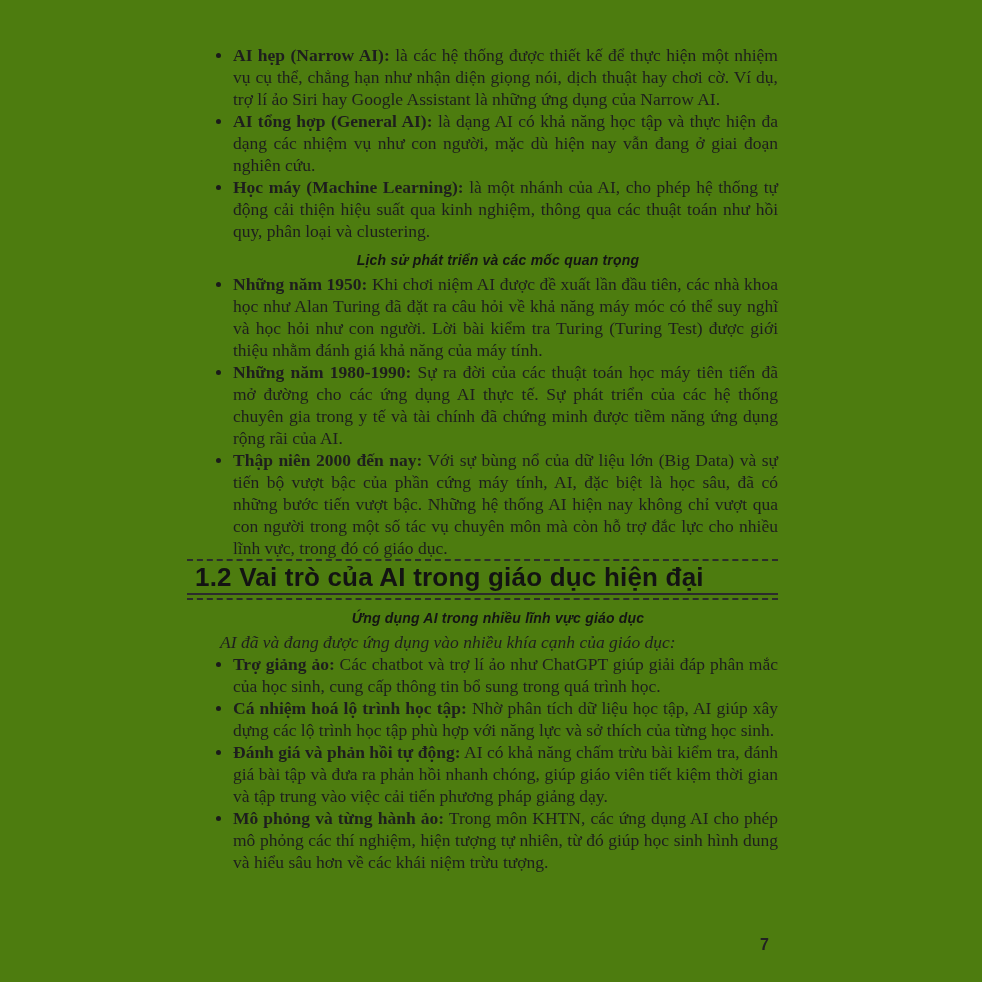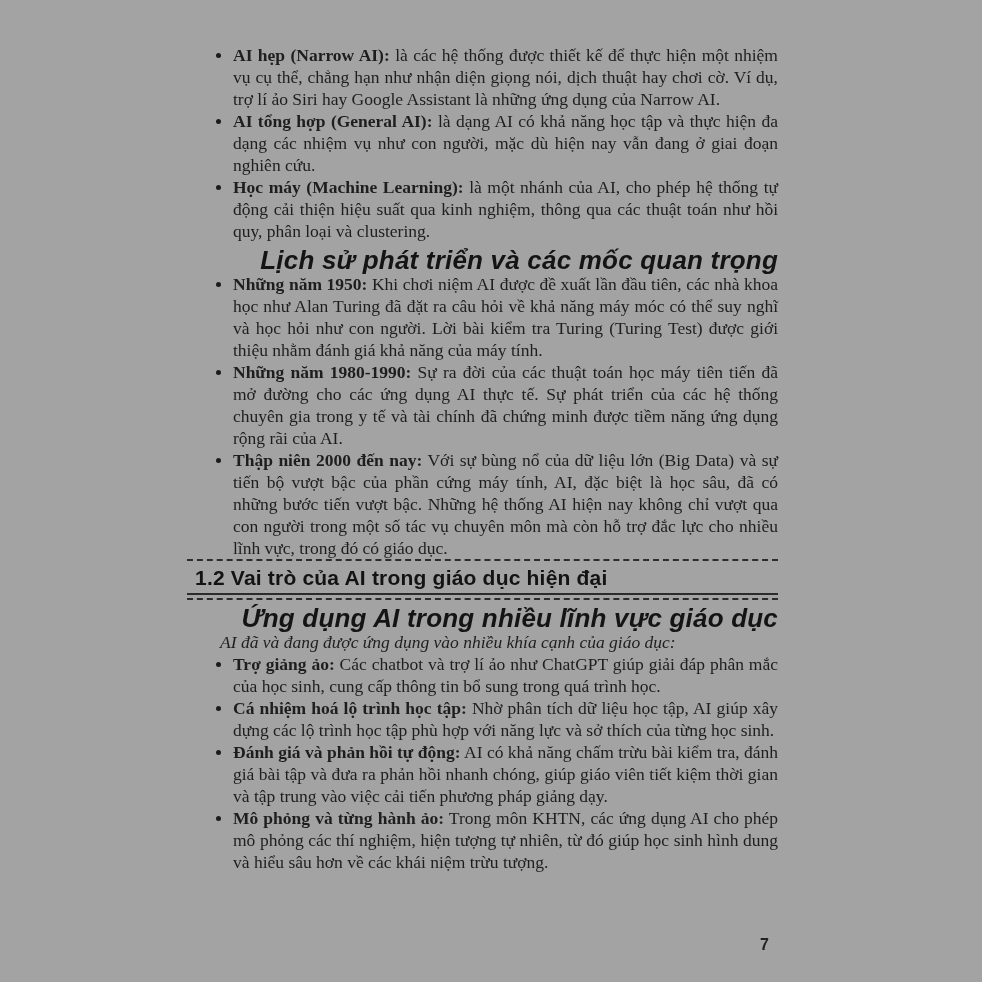--- a/index.html
+++ b/index.html
@@ -1,20 +1,20 @@
 <!DOCTYPE html>
 <html><head>
 <meta charset="utf-8">
 <style>
   html,body { margin:0; padding:0; }
   .page {
     position: relative;
     width: 982px;
     height: 982px;
-    background: #a3a3a3;
+    background: #4d7c0f;
     overflow: hidden;
     font-family: "Liberation Serif", serif;
     color: #1e1e1e;
   }
   .content {
     position: absolute;
     left: 187px;
     top: 44px;
     width: 591px;
     font-size: 17.5px;
@@ -39,35 +39,35 @@
     width: 5px;
     height: 5px;
     border-radius: 50%;
     background: #1b1b1b;
   }
   .term { font-weight: bold; }
   .subheading {
     font-family: "Liberation Sans", sans-serif;
     font-weight: bold;
     font-style: italic;
-    font-size: 26px;
+    font-size: 14px;
     line-height: 26px;
     margin: 5px 0 0 31px;
     color: #141414;
     letter-spacing: 0.2px;
-    text-align: right;
+    text-align: center;
   }
   .heading-wrap {
     border-top: 2px dashed #2c2c2c;
     margin: 0;
   }
   .heading-text {
     font-family: "Liberation Sans", sans-serif;
     font-weight: bold;
-    font-size: 21px;
+    font-size: 26px;
     line-height: 27px;
     color: #131313;
     padding: 3px 0 2px 8px;
     border-bottom: 2px solid #2c2c2c;
     text-align: left;
     letter-spacing: 0.2px;
   }
   .heading-dash {
     height: 3px;
     border-bottom: 2px dashed #2c2c2c;

